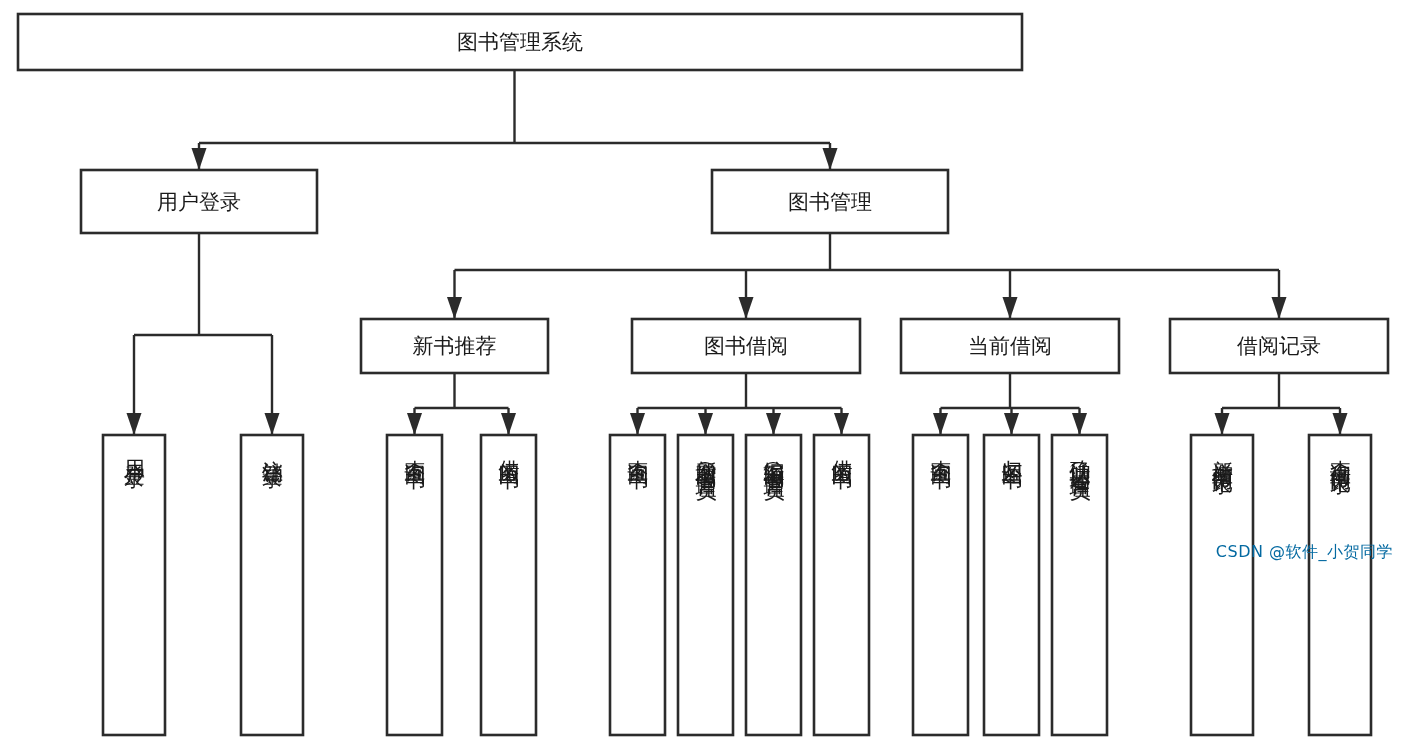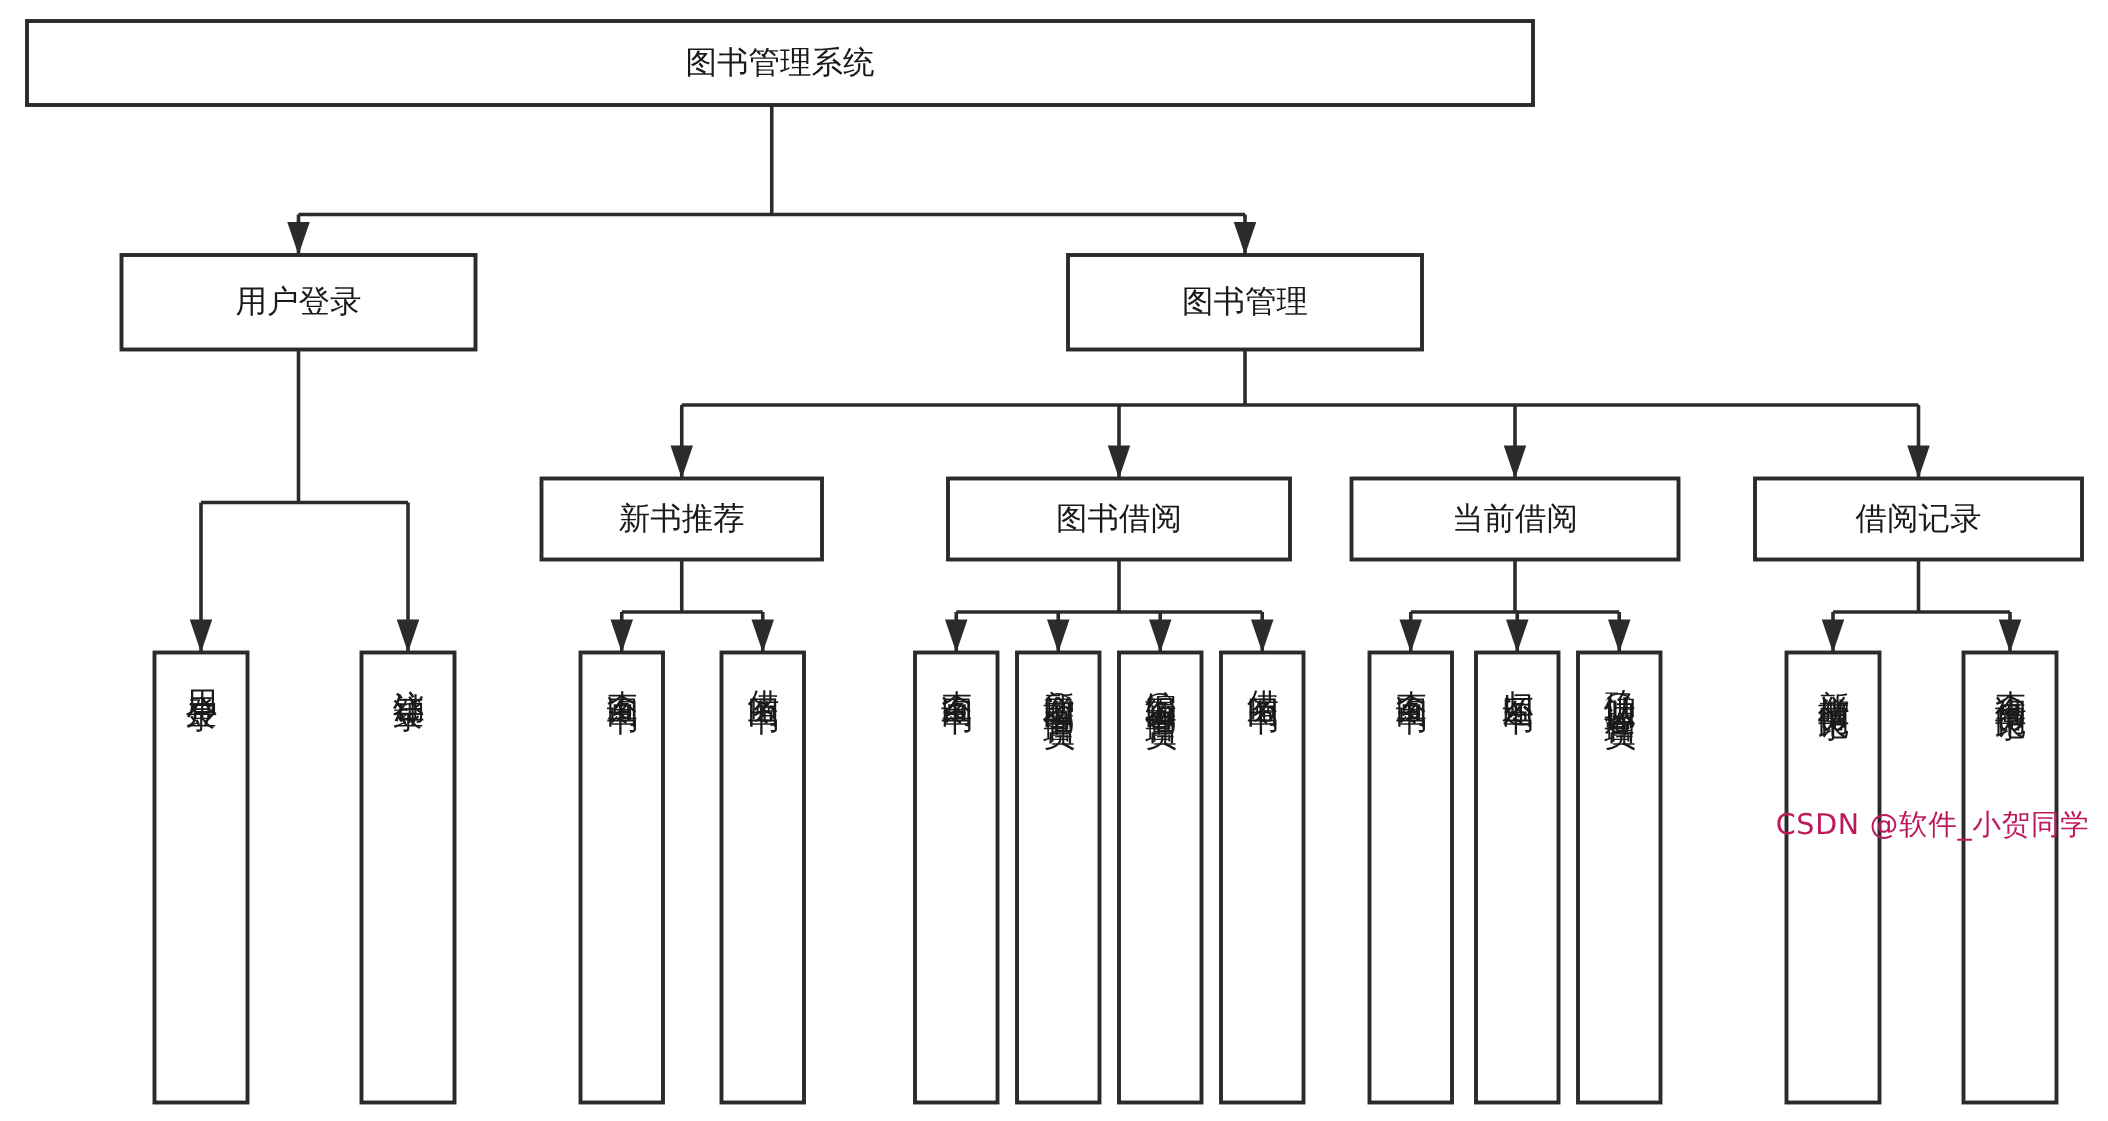--- a/index.html
+++ b/index.html
@@ -65,22 +65,22 @@
     line-height: 1.28;
     letter-spacing: 3px;
     color: #1a1a1a;
     white-space: nowrap;
   }
   .watermark {
     position: absolute;
     right: 12px;
     bottom: 6px;
     font-family: "DejaVu Sans", "Liberation Sans", sans-serif;
-    font-size: 19px;
-    color: #be185d;
+    font-size: 16px;
+    color: #0369a1;
     letter-spacing: 0.5px;
     white-space: nowrap;
     pointer-events: none;
   }
 </style>
 </head>
 <body>
 
 <div id="diagram-root">
 

